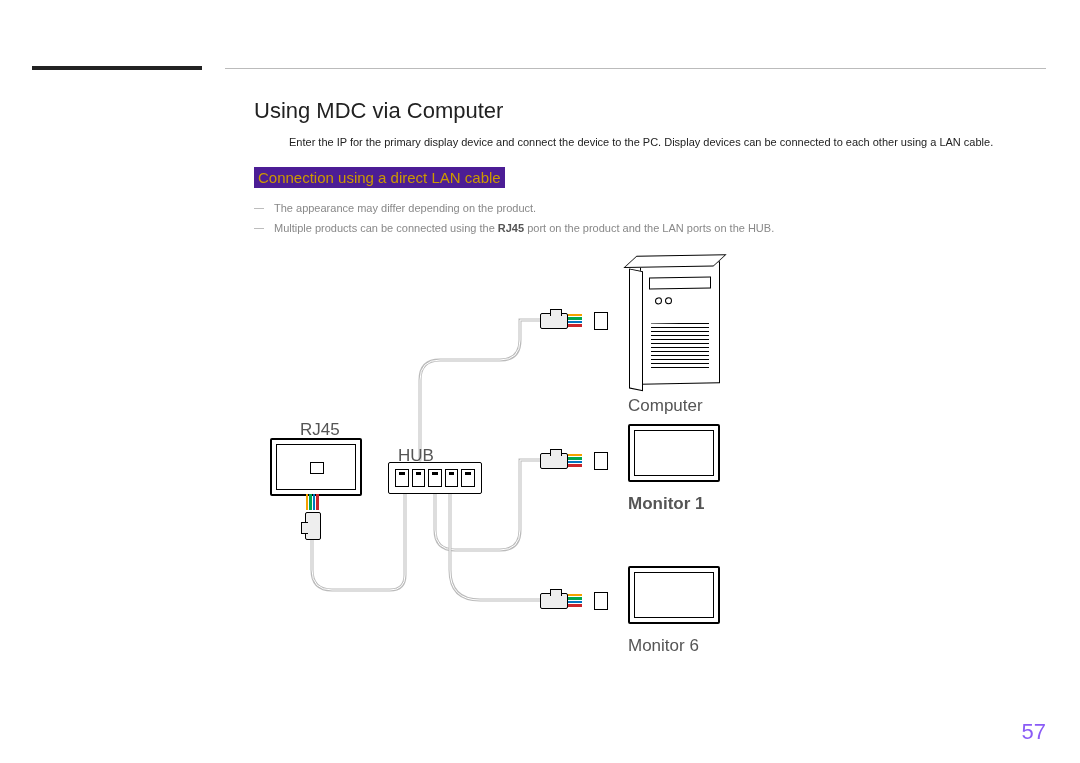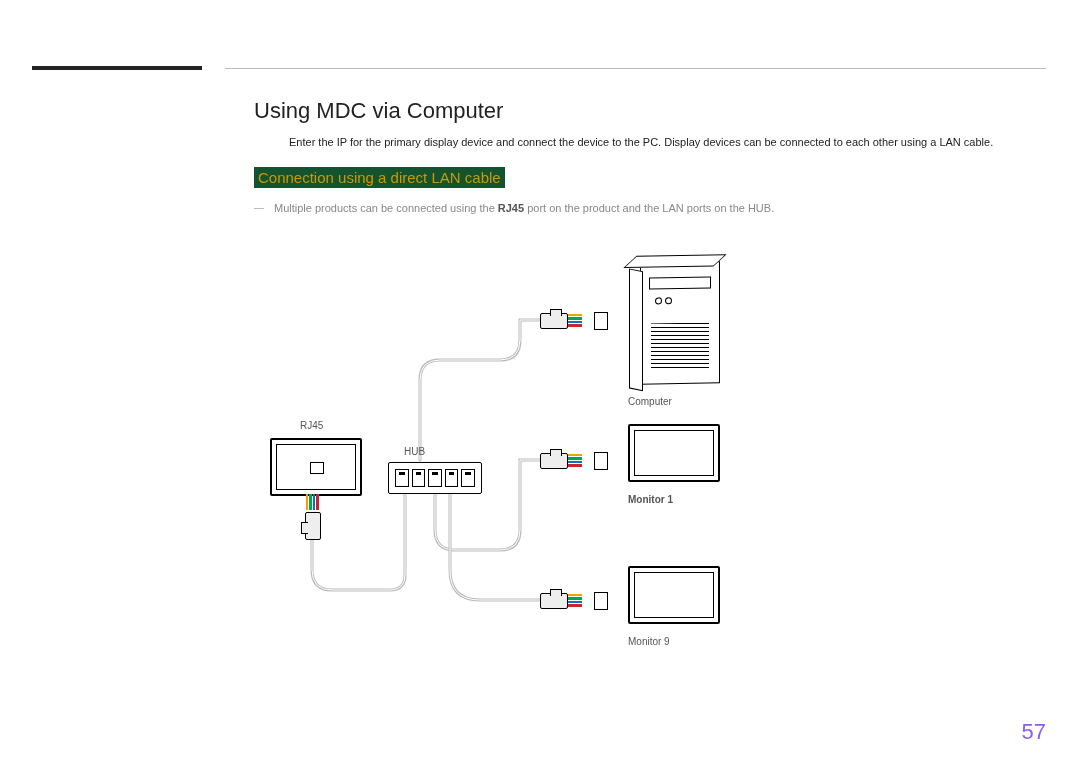--- a/index.html
+++ b/index.html
@@ -42,21 +42,21 @@
   }
   .intro {
     font-size: 11px;
     color: #222;
     margin: 0 0 16px 0;
     line-height: 1.5;
     padding-left: 35px;
   }
   .subhead {
     display: inline-block;
-    background: #14532d;
+    background: #4c1d95;
     color: #cc9900;
     font-size: 15px;
     font-weight: 500;
     padding: 2px 4px;
     margin-bottom: 8px;
   }
   .note {
     font-size: 11px;
     color: #888;
     margin: 4px 0;
@@ -82,21 +82,21 @@
   }
   
   .diagram {
     position: absolute;
     left: 270px;
     top: 270px;
     width: 500px;
     height: 440px;
   }
   .label {
-    font-size: 10px;
+    font-size: 17px;
     color: #555;
     position: absolute;
     text-align: center;
   }
   .display {
     position: absolute;
     border: 2px solid #000;
     border-radius: 2px;
     background: #fff;
   }
@@ -264,20 +264,21 @@
 
 <div class="top-mark"></div>
 <div class="top-rule"></div>
 
 <div class="content">
   <h1>Using MDC via Computer</h1>
   <p class="intro">Enter the IP for the primary display device and connect the device to the PC. Display devices can be connected to each other using a LAN cable.</p>
   <div>
     <span class="subhead">Connection using a direct LAN cable</span>
   </div>
+  <p class="note">The appearance may differ depending on the product.</p>
   <p class="note">
     <span>Multiple products can be connected using the </span><strong>RJ45</strong><span> port on the product and the LAN ports on the HUB.</span>
   </p>
 </div>
 
 <div class="diagram">
 
   <svg class="cables" viewBox="0 0 500 440">
 
     <path d="M 42 255 L 42 300 Q 42 320 62 320 L 120 320 Q 135 320 135 305 L 135 220"></path>
@@ -301,21 +302,21 @@
     <div class="wires">
         <span class="w1"></span>
         <span class="w2"></span>
         <span class="w3"></span>
         <span class="w4"></span>
       </div>
     <div class="body"></div>
       <div class="clip"></div>
   </div>
 
-  <span class="label" style="left:134px; top:176px;">HUB</span>
+  <span class="label" style="left:128px; top:176px;">HUB</span>
   <div class="hub" style="left:118px; top:192px;">
     <div class="row">
         <span></span>
         <span></span>
         <span></span>
         <span></span>
         <span></span>
       </div>
   </div>
 
@@ -360,17 +361,17 @@
       <div class="clip"></div>
     <div class="wires">
         <span class="w1"></span>
         <span class="w2"></span>
         <span class="w3"></span>
         <span class="w4"></span>
       </div>
   </div>
   <div class="small-port" style="left:324px; top:322px;"></div>
   <div class="display" style="left:358px; top:296px; width:88px; height:54px;"></div>
-  <span class="label" style="left:358px; top:366px;">Monitor 9</span>
+  <span class="label" style="left:358px; top:366px;">Monitor 6</span>
 
 </div>
 
 <div class="page-num">57</div>
 
 </body></html>

